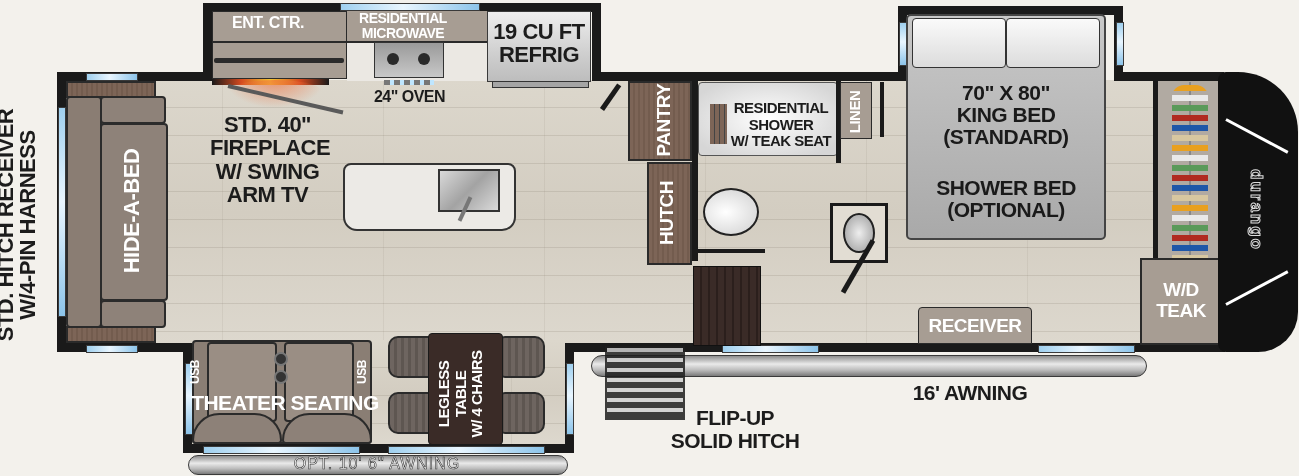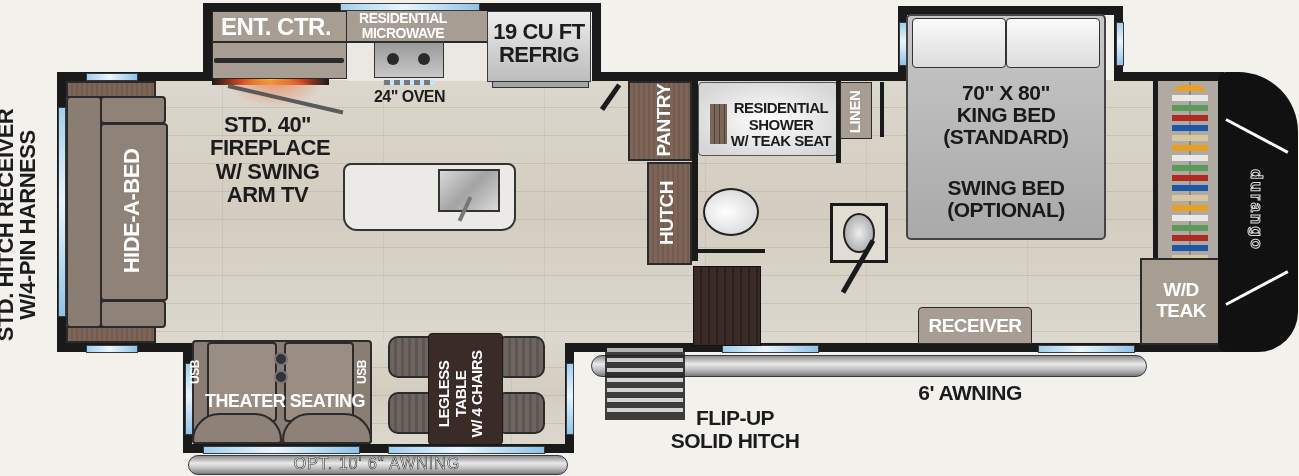--- a/index.html
+++ b/index.html
@@ -88,21 +88,21 @@
 <div class="brownwood" style="left:66px; top:81px; width:90px; height:17px;"></div>
 <div class="brownwood" style="left:66px; top:326px; width:90px; height:17px;"></div>
 <div class="sofa" style="left:66px; top:96px; width:36px; height:232px; background:#8a7d73;"></div>
 <div class="sofa" style="left:100px; top:96px; width:66px; height:28px;"></div>
 <div class="sofa" style="left:100px; top:300px; width:66px; height:28px;"></div>
 <div class="sofa" style="left:100px; top:123px; width:68px; height:178px;"></div>
 <div class="lbl wlbl rot" style="left:64px; top:198px; width:140px; height:26px; font-size:22px;">HIDE-A-BED</div>
 
 <div class="cabinet" style="left:212px; top:11px; width:135px; height:68px; border-width:1px;"></div>
 <div class="abs" style="left:212px; top:41px; width:135px; height:2px; background:#2a2a2a;"></div>
-<div class="lbl wlbl" style="left:212px; top:15px; width:128px; font-size:24px;">ENT. CTR.</div>
+<div class="lbl wlbl" style="left:204px; top:15px; width:128px; font-size:16px;">ENT. CTR.</div>
 <div class="abs" style="left:214px; top:58px; width:130px; height:5px; background:#2b2b2b; border-radius:2px;"></div>
 <div class="abs" style="left:212px; top:79px; width:117px; height:6px; background:linear-gradient(90deg,#1a1a1a,#d44a1f 25%,#f4c431 50%,#d44a1f 75%,#1a1a1a);"></div>
 <div class="abs" style="left:225px; top:80px; width:100px; height:28px; border-radius:50%; background:radial-gradient(ellipse at center top, rgba(240,110,60,0.65), rgba(240,110,60,0) 70%);"></div>
 <div class="abs" style="left:228px; top:84px; width:118px; height:4px; background:#5a5a5a; transform:rotate(13deg); transform-origin:left center;"></div>
 <div class="lbl" style="left:210px; top:113px; width:115px; font-size:22px; line-height:1.06;">STD. 40"
 FIREPLACE
 W/ SWING
 ARM TV</div>
 
 <div class="abs" style="left:347px; top:11px; width:140px; height:30px; background:#a79d93;"></div>
@@ -127,21 +127,21 @@
 
 <div class="abs" style="left:602px; top:107px; width:30px; height:5px; background:#1a1a1a; transform:rotate(-55deg); transform-origin:left center;"></div>
 
 <div class="sofa" style="left:192px; top:340px; width:180px; height:104px; background:#8a7e74;"></div>
 <div class="sofa" style="left:207px; top:342px; width:70px; height:80px; background:#9a8e84;"></div>
 <div class="sofa" style="left:284px; top:342px; width:70px; height:80px; background:#9a8e84;"></div>
 <div class="sofa" style="left:192px; top:413px; width:90px; height:31px; border-radius:30px 30px 4px 4px; background:#8d8178;"></div>
 <div class="sofa" style="left:282px; top:413px; width:90px; height:31px; border-radius:30px 30px 4px 4px; background:#8d8178;"></div>
 <div class="abs" style="left:274px; top:352px; width:10px; height:10px; border-radius:50%; background:#333; border:2px solid #777;"></div>
 <div class="abs" style="left:274px; top:370px; width:10px; height:10px; border-radius:50%; background:#333; border:2px solid #777;"></div>
-<div class="lbl wlbl" style="left:190px; top:392px; width:190px; font-size:18px;">THEATER SEATING</div>
+<div class="lbl wlbl" style="left:190px; top:392px; width:190px; font-size:21px;">THEATER SEATING</div>
 <div class="lbl wlbl rot" style="left:178px; top:365px; width:36px; height:14px; font-size:12px;">USB</div>
 <div class="lbl wlbl rot" style="left:345px; top:365px; width:36px; height:14px; font-size:12px;">USB</div>
 
 <div class="sofa" style="left:388px; top:336px; width:50px; height:42px; background:repeating-linear-gradient(90deg,#6e6560 0 4px,#5e5651 4px 7px); border-radius:10px;"></div>
 <div class="sofa" style="left:388px; top:392px; width:50px; height:42px; background:repeating-linear-gradient(90deg,#6e6560 0 4px,#5e5651 4px 7px); border-radius:10px;"></div>
 <div class="sofa" style="left:495px; top:336px; width:50px; height:42px; background:repeating-linear-gradient(90deg,#6e6560 0 4px,#5e5651 4px 7px); border-radius:10px;"></div>
 <div class="sofa" style="left:495px; top:392px; width:50px; height:42px; background:repeating-linear-gradient(90deg,#6e6560 0 4px,#5e5651 4px 7px); border-radius:10px;"></div>
 <div class="abs" style="left:428px; top:333px; width:73px; height:110px; background:#3a2b27; border:1px solid #1a1a1a; border-radius:4px;"></div>
 <div class="lbl wlbl rot" style="left:409px; top:366px; width:110px; height:56px; font-size:15px; line-height:1.1;">LEGLESS
 TABLE
@@ -172,21 +172,21 @@
 <div class="abs" style="left:830px; top:203px; width:58px; height:60px; background:#e2ddd3; border:3px solid #1a1a1a; box-sizing:border-box;"></div>
 <div class="abs" style="left:843px; top:213px; width:28px; height:36px; border-radius:50%; background:radial-gradient(#eee,#999); border:2px solid #222;"></div>
 <div class="abs" style="left:843px; top:290px; width:60px; height:5px; background:#1a1a1a; transform:rotate(-60deg); transform-origin:left center;"></div>
 
 <div class="abs" style="left:906px; top:14px; width:200px; height:226px; background:linear-gradient(180deg,#c8c8c8,#a9a9a9); border:2px solid #444; border-radius:5px; box-sizing:border-box;"></div>
 <div class="abs" style="left:912px; top:18px; width:92px; height:48px; background:linear-gradient(180deg,#fafafa,#dcdcdc); border:1px solid #333; border-radius:4px;"></div>
 <div class="abs" style="left:1006px; top:18px; width:92px; height:48px; background:linear-gradient(180deg,#fafafa,#dcdcdc); border:1px solid #333; border-radius:4px;"></div>
 <div class="lbl" style="left:906px; top:82px; width:200px; font-size:21px; line-height:1.05; color:#1a1a1a;">70" X 80"
 KING BED
 (STANDARD)</div>
-<div class="lbl" style="left:906px; top:177px; width:200px; font-size:21px; line-height:1.05; color:#1a1a1a;">SWING BED
+<div class="lbl" style="left:906px; top:177px; width:200px; font-size:21px; line-height:1.05; color:#1a1a1a;">SHOWER BED
 (OPTIONAL)</div>
 
 <div class="cabinet" style="left:918px; top:307px; width:114px; height:37px; border-radius:4px 4px 0 0; border-width:1px;"></div>
 <div class="lbl wlbl" style="left:918px; top:316px; width:114px; font-size:19px;">RECEIVER</div>
 
 <div class="wall" style="left:1153px; top:81px; width:5px; height:210px;"></div>
 <div class="abs" style="left:1158px; top:81px; width:62px; height:210px; background:#b1aaa2;"></div>
 <div class="abs" style="left:1189px; top:82px; width:2px; height:206px; background:#888;"></div>
 <div class="abs" style="left:1172px; top:85px; width:36px; height:200px;
   background:repeating-linear-gradient(180deg,#e8a020 0 6px,transparent 6px 10px,#e9e9e9 10px 16px,transparent 16px 20px,#5a9a5a 20px 26px,transparent 26px 30px,#b02a20 30px 36px,transparent 36px 40px,#1f57a8 40px 46px,transparent 46px 50px,#d7c7a0 50px 56px,transparent 56px 60px);
@@ -194,20 +194,20 @@
 <div class="cabinet" style="left:1140px; top:258px; width:82px; height:87px; border-width:2px;"></div>
 <div class="lbl wlbl" style="left:1140px; top:280px; width:82px; font-size:19px; line-height:1.1;">W/D
 TEAK</div>
 
 <div class="abs" style="left:1218px; top:72px; width:80px; height:280px; background:#111; border-radius:8px 60px 40px 8px;"></div>
 <div class="abs" style="left:1226px; top:118px; width:70px; height:3px; background:#fff; transform:rotate(28deg); transform-origin:left center;"></div>
 <div class="abs" style="left:1226px; top:303px; width:70px; height:3px; background:#fff; transform:rotate(-28deg); transform-origin:left center;"></div>
 <div class="lbl rot" style="left:1195px; top:200px; width:120px; height:20px; font-size:17px; color:#111; -webkit-text-stroke:1px #ddd; letter-spacing:2px; transform:rotate(90deg);">durango</div>
 
 <div class="awning" style="left:591px; top:355px; width:554px; height:20px;"></div>
-<div class="lbl" style="left:890px; top:382px; width:160px; font-size:21px;">6' AWNING</div>
+<div class="lbl" style="left:890px; top:382px; width:160px; font-size:21px;">16' AWNING</div>
 <div class="awning" style="left:188px; top:455px; width:378px; height:18px;"></div>
 <div class="lbl" style="left:188px; top:456px; width:378px; font-size:16px; color:#f5f5f5; -webkit-text-stroke:0.6px #333; font-weight:normal; letter-spacing:1px;">OPT. 10' 6" AWNING</div>
 
 <div class="abs" style="left:605px; top:346px; width:80px; height:74px;
   background:repeating-linear-gradient(180deg,#cfcfcf 0 4px,#1e1e1e 4px 10px); border:2px solid #1e1e1e; box-sizing:border-box; opacity:0.85;"></div>
 <div class="lbl" style="left:655px; top:406px; width:160px; font-size:21px; line-height:1.1;">FLIP-UP
 SOLID HITCH</div>
 
 </body></html>

